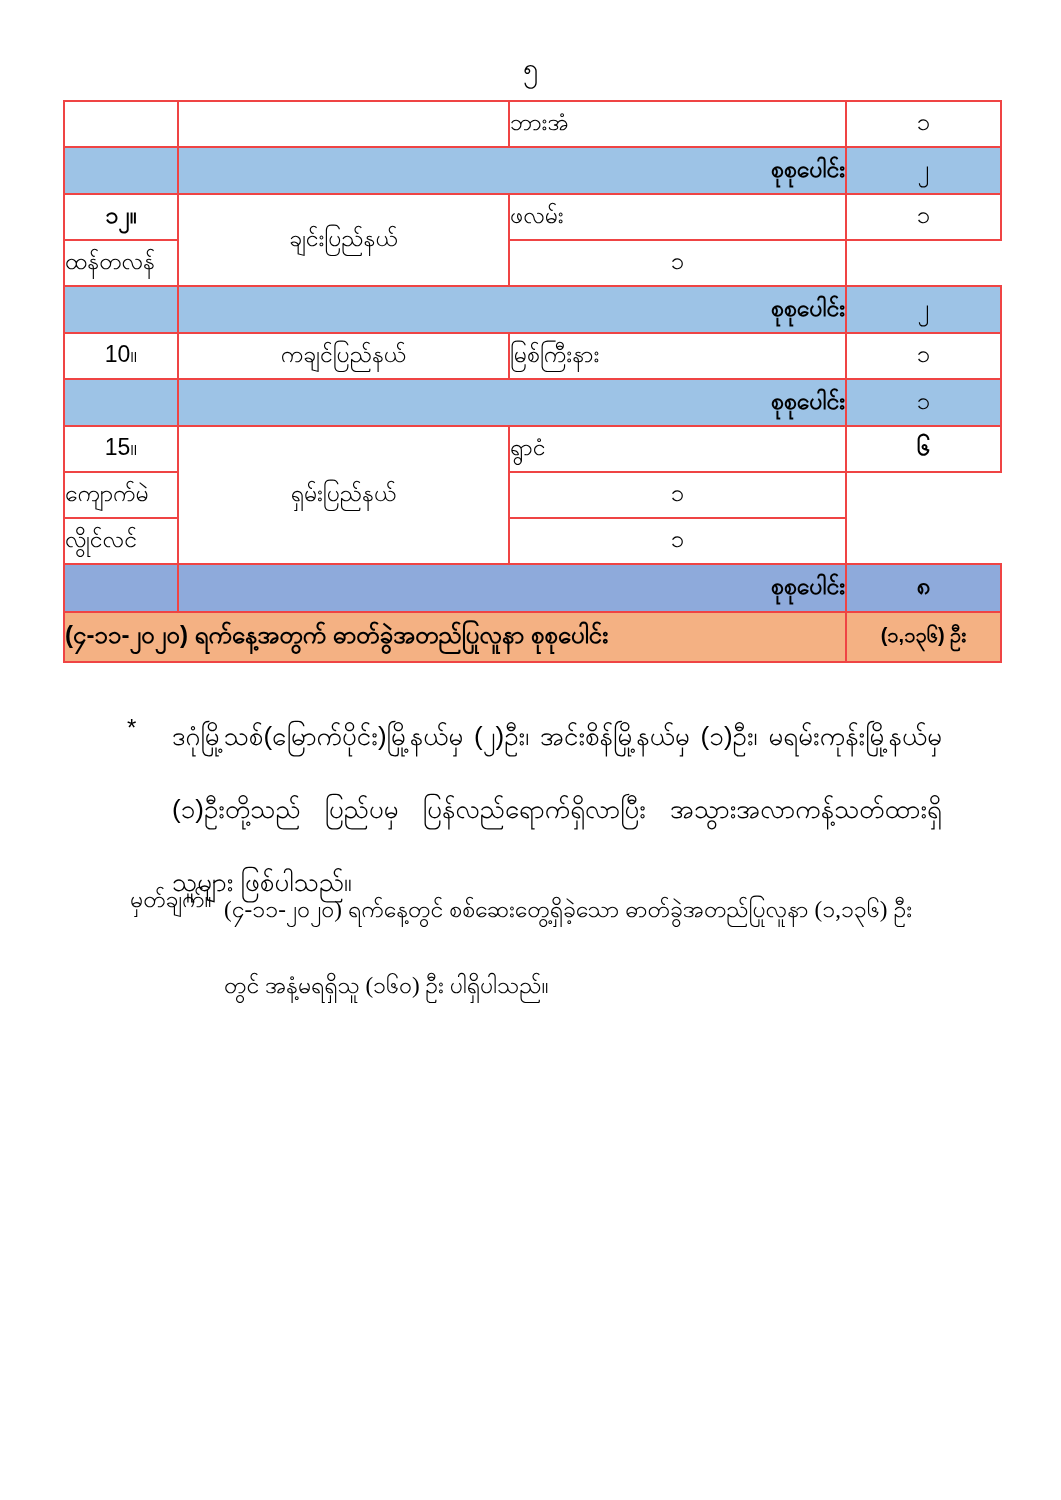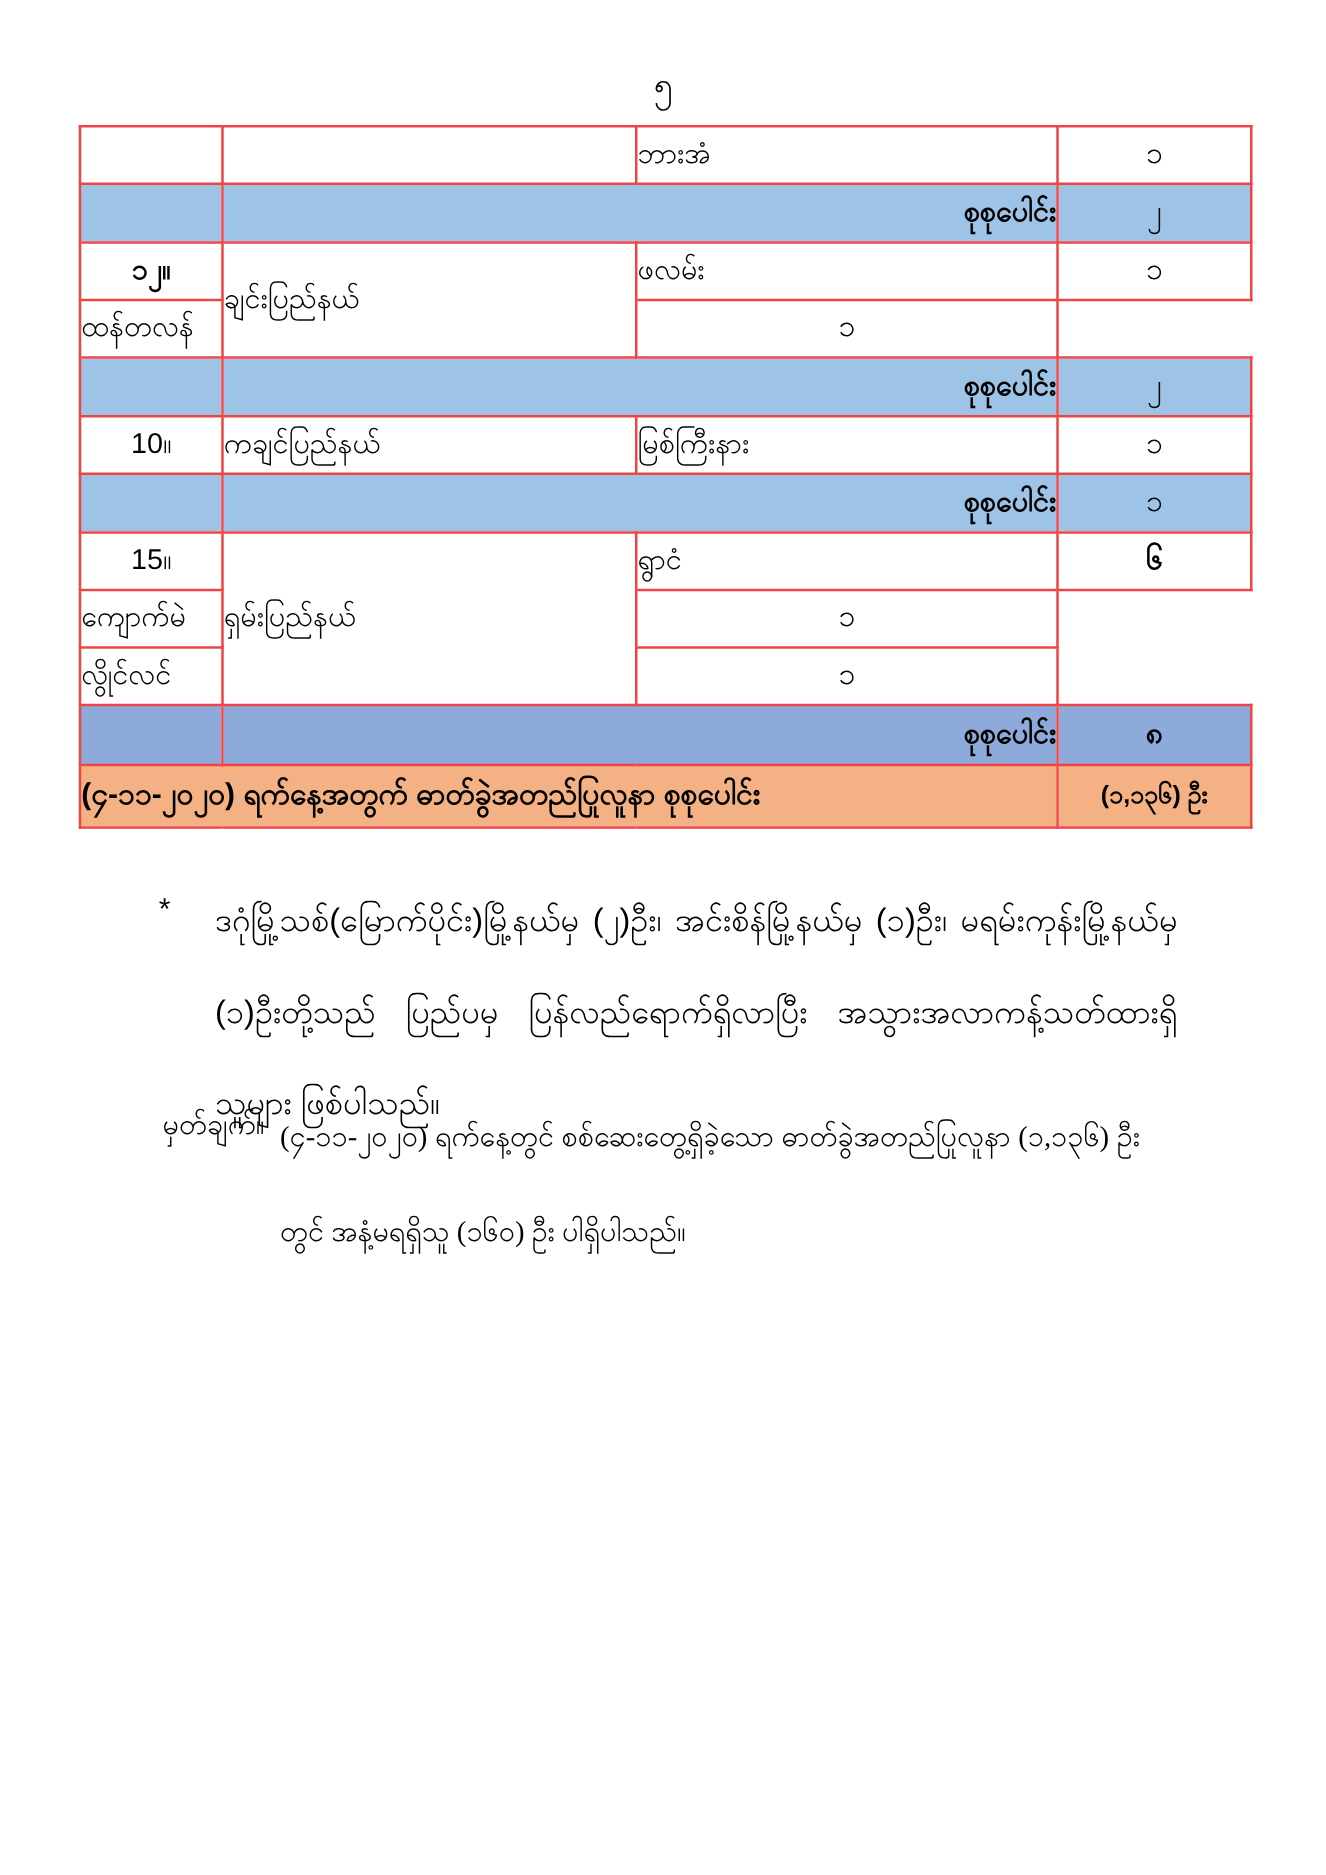--- a/index.html
+++ b/index.html
@@ -44,21 +44,21 @@
   .col-state { width: 331px; }
   .col-town  { width: 337px; }
   .col-count { width: 155px; }
 
   tr.r-data  { height: 46px; }
   tr.r-total { height: 47px; }
   tr.r-total-dark { height: 48px; }
   tr.r-grand { height: 50px; }
 
   td.cell-no { text-align: center; }
-  td.cell-state { text-align: left; padding-left: 14px; }
+  td.cell-state { text-align: center; padding-left: 14px; }
   td.cell-town { text-align: left; padding-left: 12px; }
   td.cell-count { text-align: center; font-size: 24px; }
 
   tr.r-total td, tr.r-total-dark td { background: #9DC3E6; }
   tr.r-total-dark td { background: #8EAADB; }
   td.cell-total-label {
     text-align: right;
     padding-right: 14px;
     font-weight: bold;
   }

